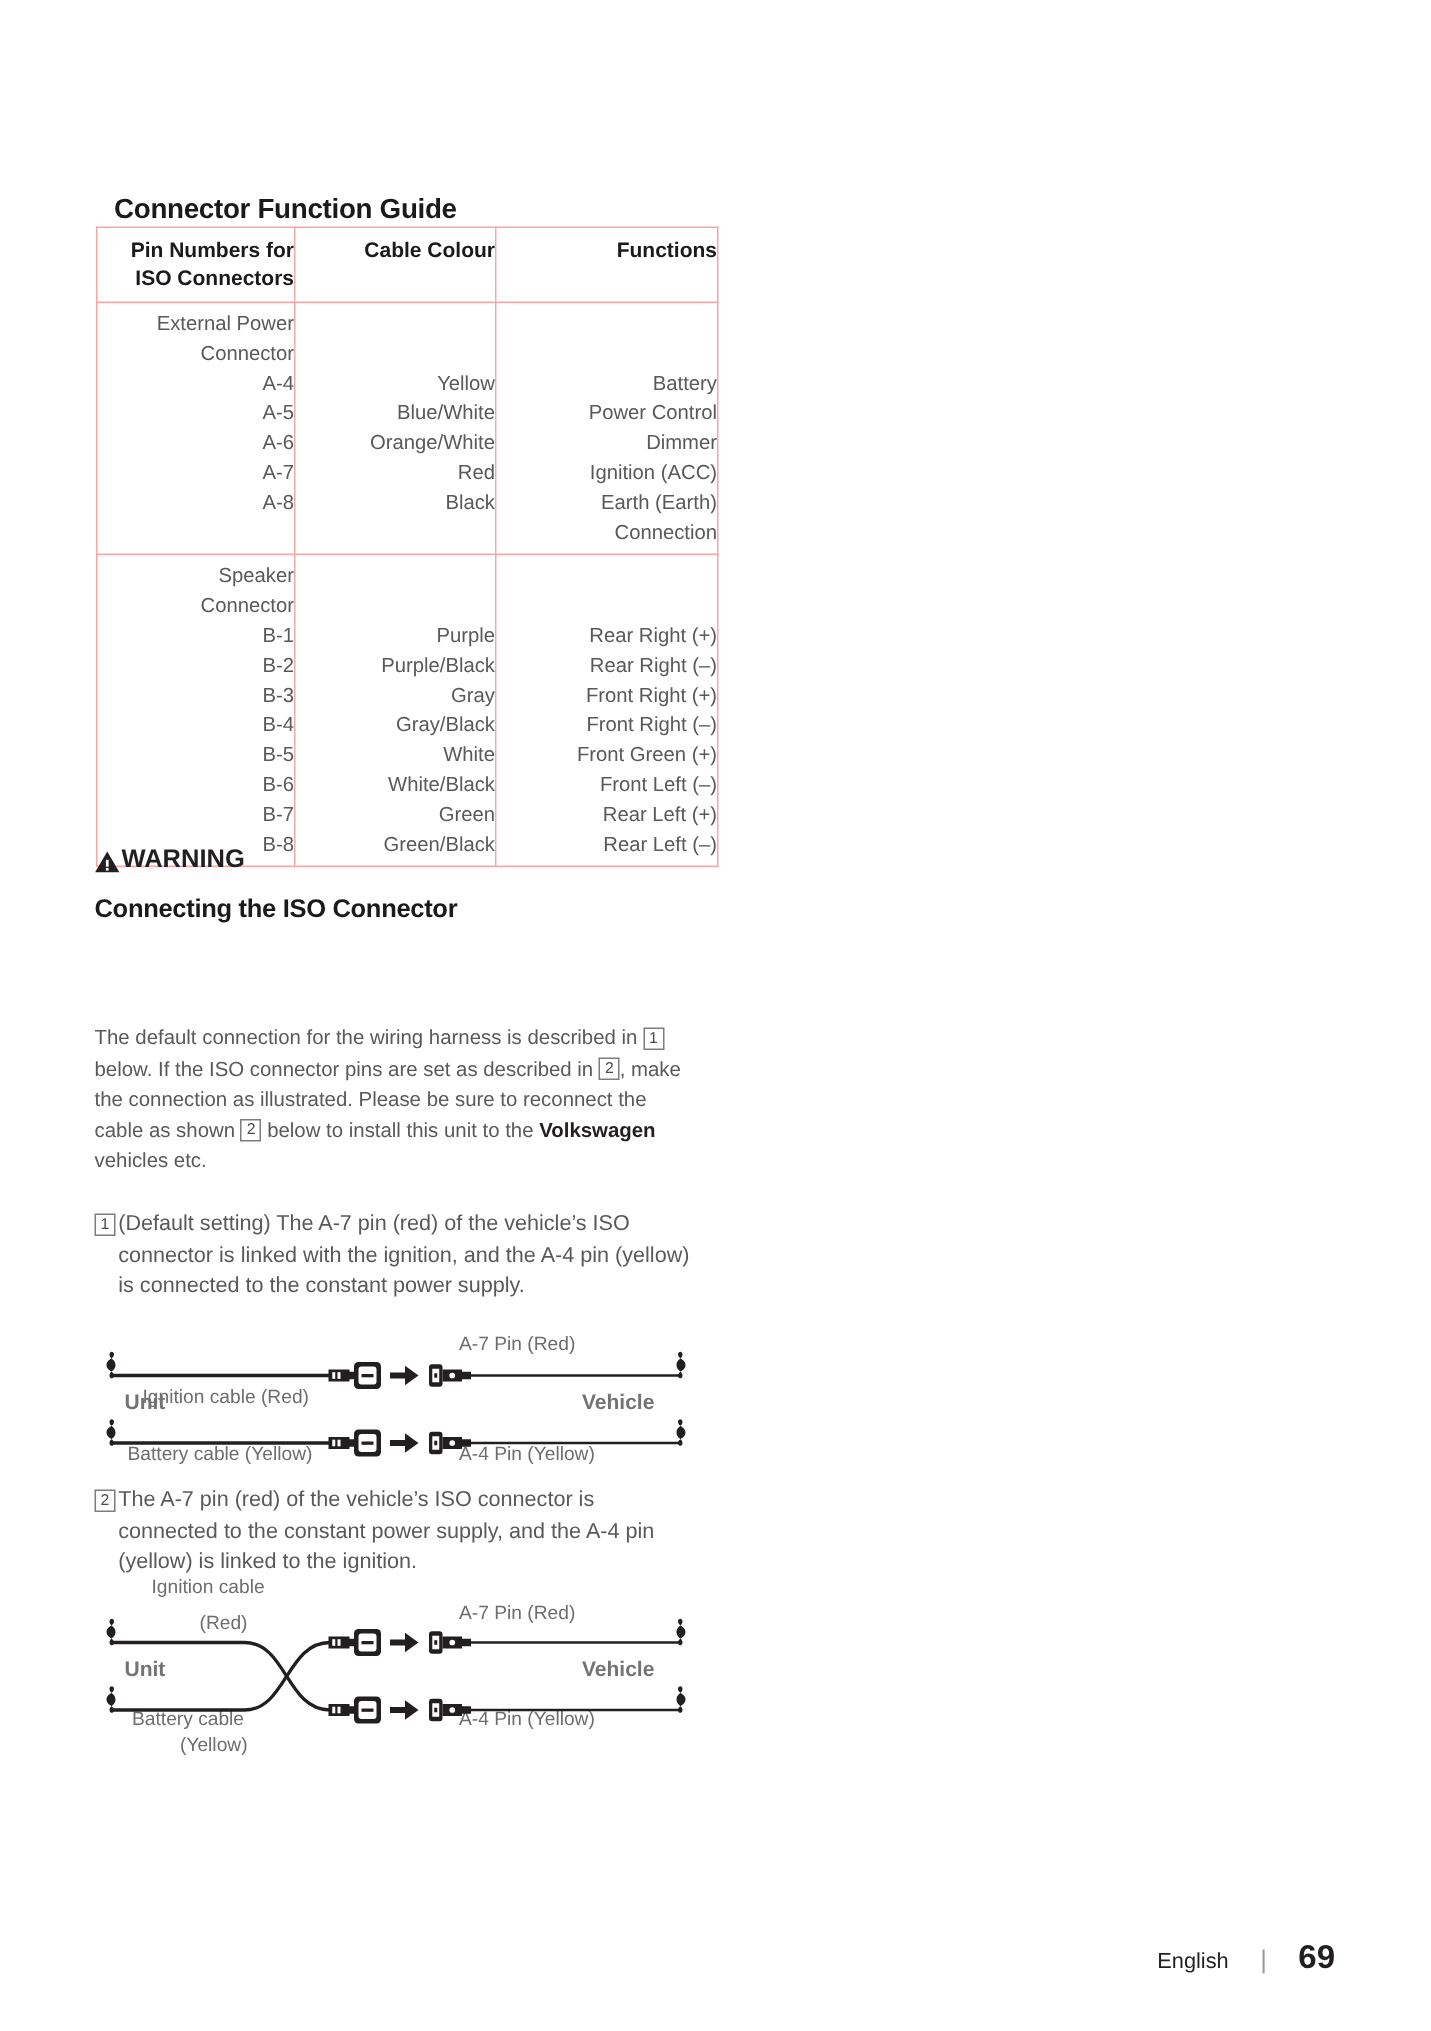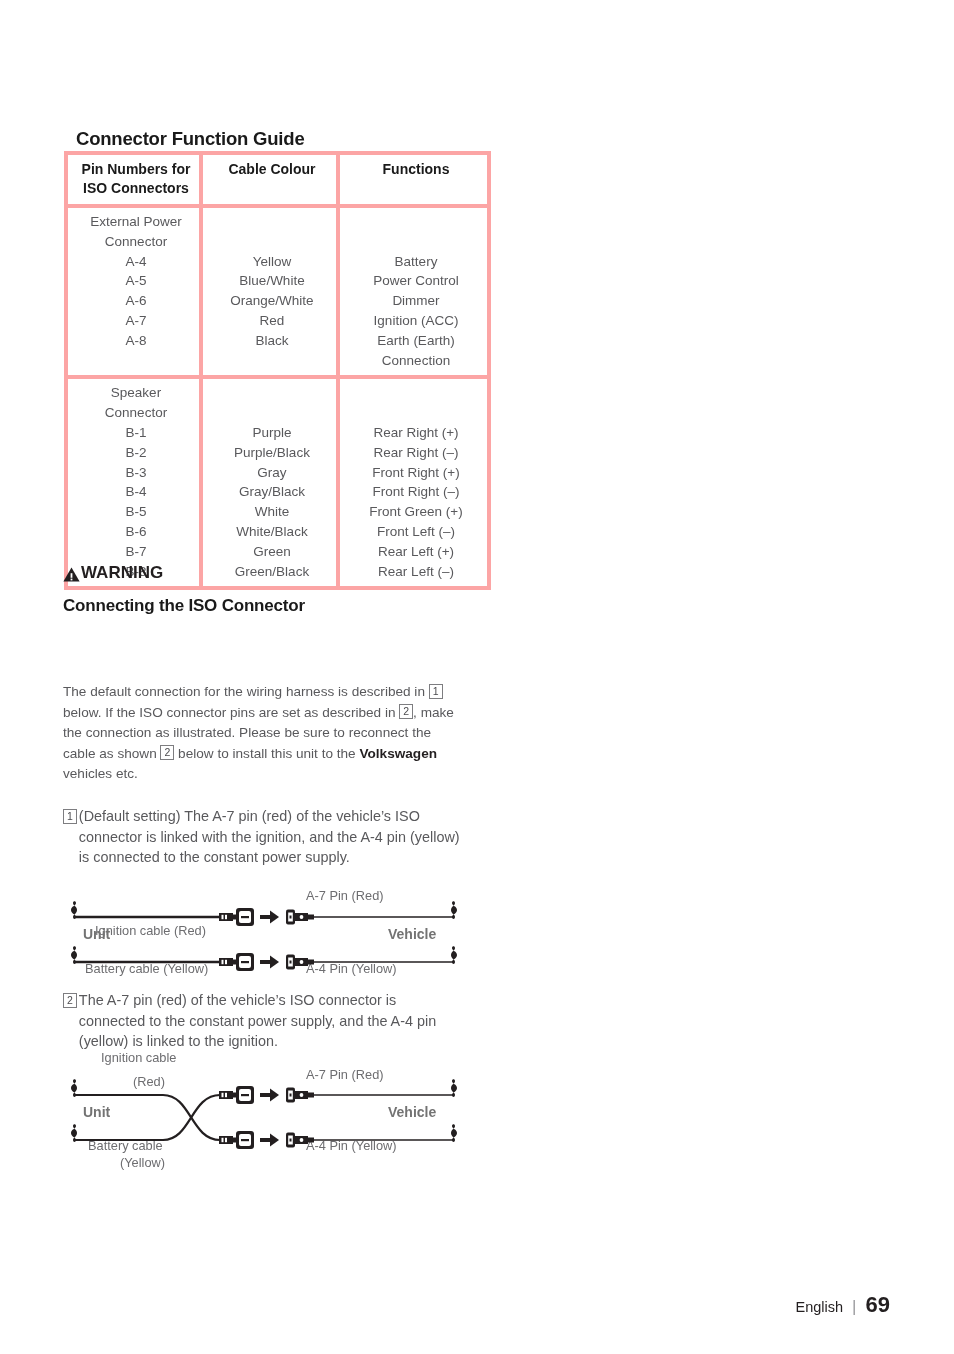--- a/index.html
+++ b/index.html
@@ -39,28 +39,28 @@
   
   #function-table {
     position: absolute;
     left: 64px;
     top: 151px;
     width: 396px;
     border-collapse: collapse;
     table-layout: fixed;
   }
   #function-table td, #function-table th {
-    border: 4px solid #fca5a5;
+    border: 1px solid #fca5a5;
     vertical-align: top;
     padding: 4px 0 5px 5px;
     font-size: 13.5px;
     line-height: 19.8px;
     color: #59595c;
     font-weight: normal;
-    text-align: center;
+    text-align: right;
   }
   #function-table thead th {
     color: #1a1a1a;
     font-weight: bold;
     font-size: 14px;
     line-height: 19px;
     padding-top: 5px;
     padding-bottom: 6px;
   }
   .col-a { width: 126px; }
@@ -156,21 +156,21 @@
   }
   .dsvg { position: absolute; left: 0; top: 0; }
 
   
   #footer {
     position: absolute;
     right: 64px;
     top: 1292px;
     display: flex;
     align-items: baseline;
-    gap: 9px;
+    gap: 21px;
     color: #231f20;
   }
   #footer .lang { font-size: 14.5px; }
   #footer .sep { color: #9a9a9d; font-size: 17px; }
   #footer .pageno { font-size: 22px; font-weight: bold; }
 </style>
 </head>
 <body>
 
 <div class="page">

